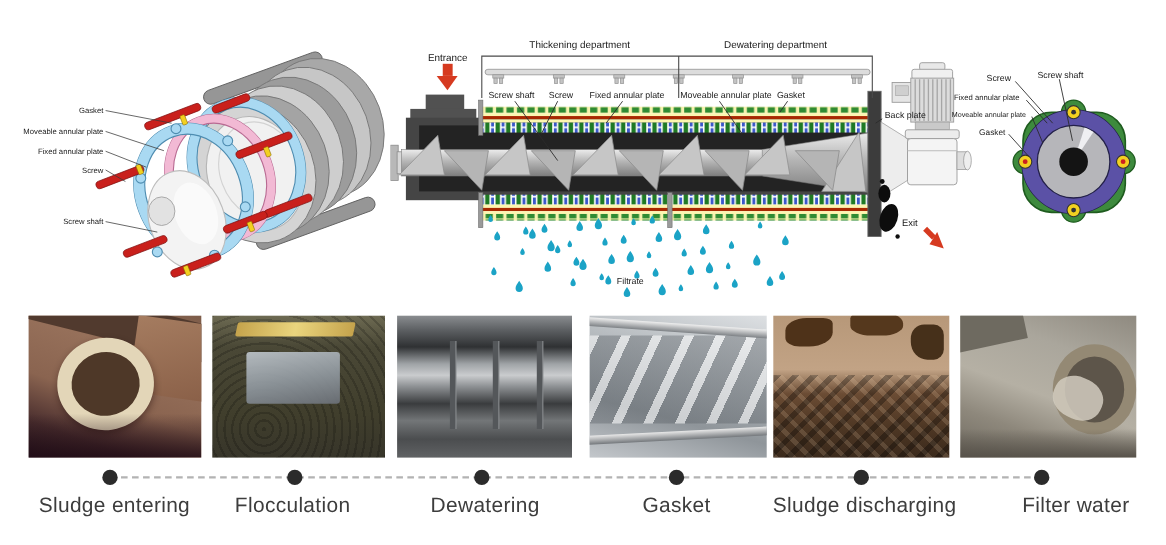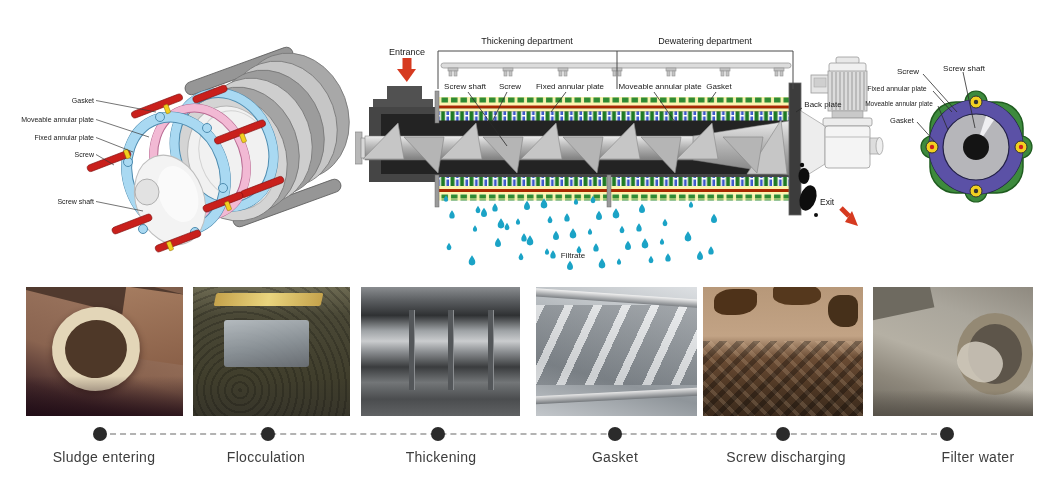--- a/index.html
+++ b/index.html
@@ -44,21 +44,21 @@
   .p6{left:873px;width:160px;
       background:linear-gradient(200deg,#8f8a80 0%,#aaa69c 28%,#b5b0a4 55%,#8e887c 76%,#6f6a60 100%);}
   .p6-pipe{right:0;top:26px;width:54px;height:60px;border-radius:50%;border:11px solid #948974;background:#5d554a;}
   .p6-flow{right:30px;top:56px;width:46px;height:38px;background:#d2ccc0;border-radius:45%;transform:rotate(25deg);opacity:.85;}
   .p6-band{bottom:0;left:0;width:100%;height:26px;background:linear-gradient(0deg,#57524a,rgba(87,82,74,0));}
   .p6-corner{left:-12px;top:-12px;width:70px;height:40px;background:#6e6a60;transform:rotate(-12deg);}
 
   
   .tl-line{position:absolute;left:100px;top:433px;width:847px;border-top:2px dashed #b3b3b3;}
   .tl-dot{position:absolute;top:434px;width:14px;height:14px;border-radius:50%;background:#2b2b2b;transform:translate(-50%,-50%);}
-  .tl-label{position:absolute;top:449px;transform:translateX(-50%);font-size:14px;color:#3d3d3d;white-space:nowrap;letter-spacing:.3px;}
+  .tl-label{position:absolute;top:449px;transform:translateX(-50%);font-size:19px;color:#3d3d3d;white-space:nowrap;letter-spacing:.3px;}
 </style>
 </head>
 <body>
 
 <div class="canvas">
 
   <svg style="left:10px;top:10px" width="340" height="260" viewBox="0 0 340 260">
     <g>
       <rect x="172" y="54.5" width="114" height="13" rx="6.5" fill="#969696" stroke="#5f5f5f" stroke-width="0.8" transform="rotate(-20 229 61)"></rect>
       <rect x="220" y="186.5" width="114" height="13" rx="6.5" fill="#969696" stroke="#5f5f5f" stroke-width="0.8" transform="rotate(-20 277 193)"></rect>
@@ -416,19 +416,19 @@
   <div>
     <div class="tl-line"></div>
     <div class="tl-dot" style="left:100px"></div>
     <div class="tl-dot" style="left:268px"></div>
     <div class="tl-dot" style="left:438px"></div>
     <div class="tl-dot" style="left:615px"></div>
     <div class="tl-dot" style="left:783px"></div>
     <div class="tl-dot" style="left:947px"></div>
     <div class="tl-label" style="left:104px">Sludge entering</div>
     <div class="tl-label" style="left:266px">Flocculation</div>
-    <div class="tl-label" style="left:441px">Thickening</div>
+    <div class="tl-label" style="left:441px">Dewatering</div>
     <div class="tl-label" style="left:615px">Gasket</div>
-    <div class="tl-label" style="left:786px">Screw discharging</div>
+    <div class="tl-label" style="left:786px">Sludge discharging</div>
     <div class="tl-label" style="left:978px">Filter water</div>
   </div>
 
 </div>
 
 </body></html>

